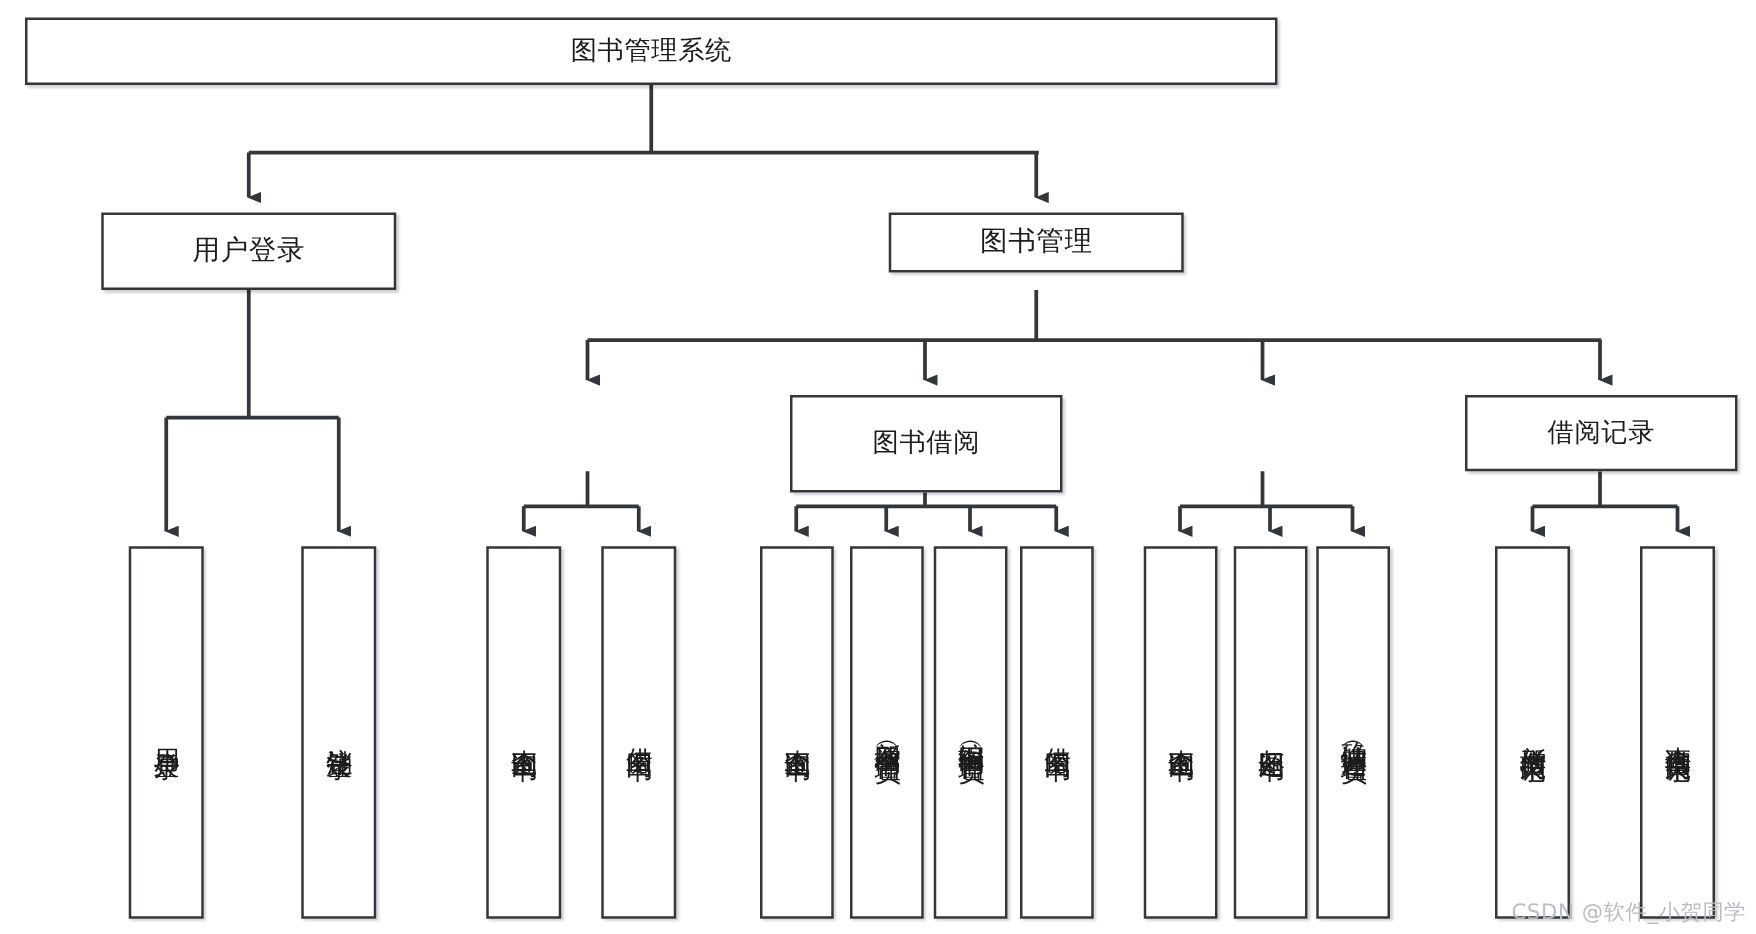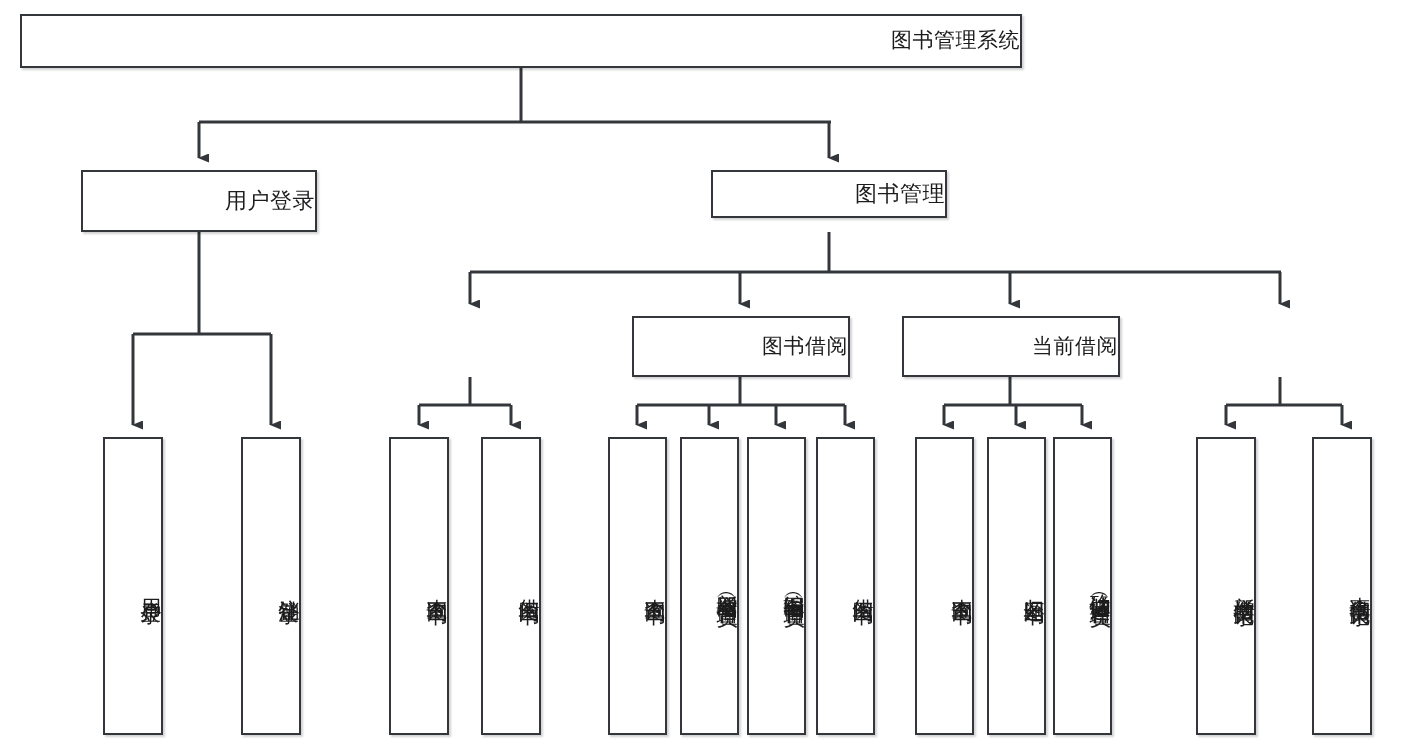--- a/index.html
+++ b/index.html
@@ -25,21 +25,21 @@
     height: 747px;
   }
   .node-box {
     position: absolute;
     box-sizing: border-box;
     background: #ffffff;
     border: 2px solid #33363a;
     box-shadow: 2px 2px 2px rgba(0,0,0,0.18);
     display: flex;
     align-items: center;
-    justify-content: flex-end;
+    justify-content: center;
   }
   .node-label-h {
     font-size: 21px;
     color: #1c1c1c;
     line-height: 1.1;
     white-space: nowrap;
     letter-spacing: 0.5px;
   }
   .node-label-v {
     font-size: 21px;
@@ -123,25 +123,25 @@
     <span class="node-label-h">图书管理系统</span>
   </div>
 
   <div class="node-box lvl1" style="left: 81px; top: 170px; width: 236px; height: 62px; border-color: rgb(51, 54, 58);">
     <span class="node-label-h">用户登录</span>
   </div>
   <div class="node-box lvl1" style="left: 711px; top: 170px; width: 236px; height: 48px; border-color: rgb(51, 54, 58);">
     <span class="node-label-h">图书管理</span>
   </div>
 
-  <div class="node-box lvl2" style="left: 632px; top: 316px; width: 218px; height: 61px; border-color: rgb(51, 54, 58);">
+  <div class="node-box lvl2" style="left: 632px; top: 316px; width: 218px; height: 78px; border-color: rgb(51, 54, 58);">
     <span class="node-label-h">图书借阅</span>
   </div>
-  <div class="node-box lvl2" style="left: 902px; top: 316px; width: 218px; height: 61px; border-color: rgb(51, 54, 58);">
-    <span class="node-label-h">当前借阅</span>
+  <div class="node-box lvl2" style="left: 1172px; top: 316px; width: 218px; height: 61px; border-color: rgb(51, 54, 58);">
+    <span class="node-label-h">借阅记录</span>
   </div>
 
   <div class="node-box lvl3" style="left: 103px; top: 437px; width: 60px; height: 298px; border-color: rgb(51, 54, 58);">
     <span class="node-label-v">用户登录</span>
   </div>
   <div class="node-box lvl3" style="left: 241px; top: 437px; width: 60px; height: 298px; border-color: rgb(51, 54, 58);">
     <span class="node-label-v">注销登录</span>
   </div>
   <div class="node-box lvl3" style="left: 389px; top: 437px; width: 60px; height: 298px; border-color: rgb(51, 54, 58);">
     <span class="node-label-v">查询图书</span>
@@ -170,14 +170,15 @@
   <div class="node-box lvl3" style="left: 1053px; top: 437px; width: 59px; height: 298px; border-color: rgb(51, 54, 58);">
     <span class="node-label-v">确认归还（管理员）</span>
   </div>
   <div class="node-box lvl3" style="left: 1196px; top: 437px; width: 60px; height: 298px; border-color: rgb(51, 54, 58);">
     <span class="node-label-v">新增借阅记录</span>
   </div>
   <div class="node-box lvl3" style="left: 1312px; top: 437px; width: 60px; height: 298px; border-color: rgb(51, 54, 58);">
     <span class="node-label-v">查询借阅记录</span>
   </div>
 
+  <div class="watermark" style="color: rgb(185, 189, 194);">CSDN @软件_小贺同学</div>
 
 </div>
 
 </body></html>

